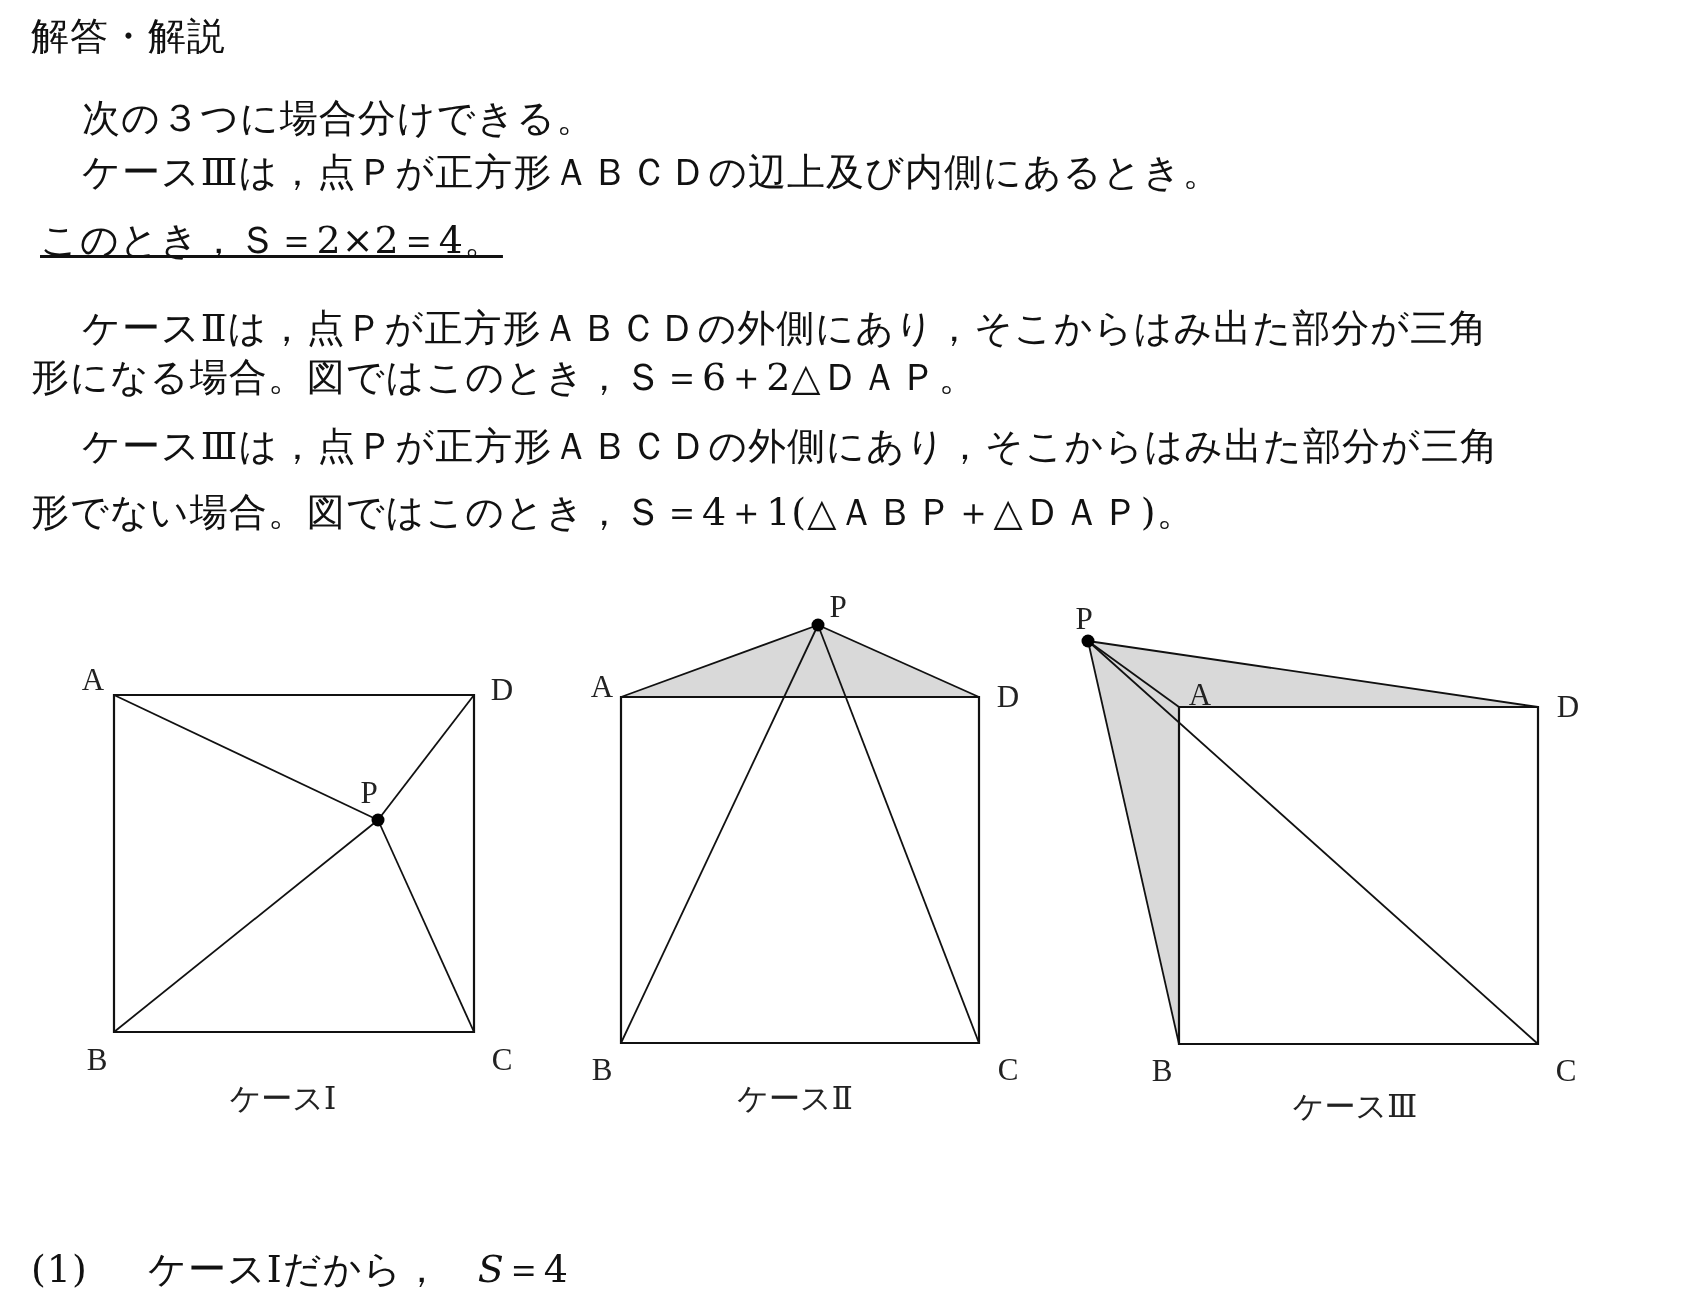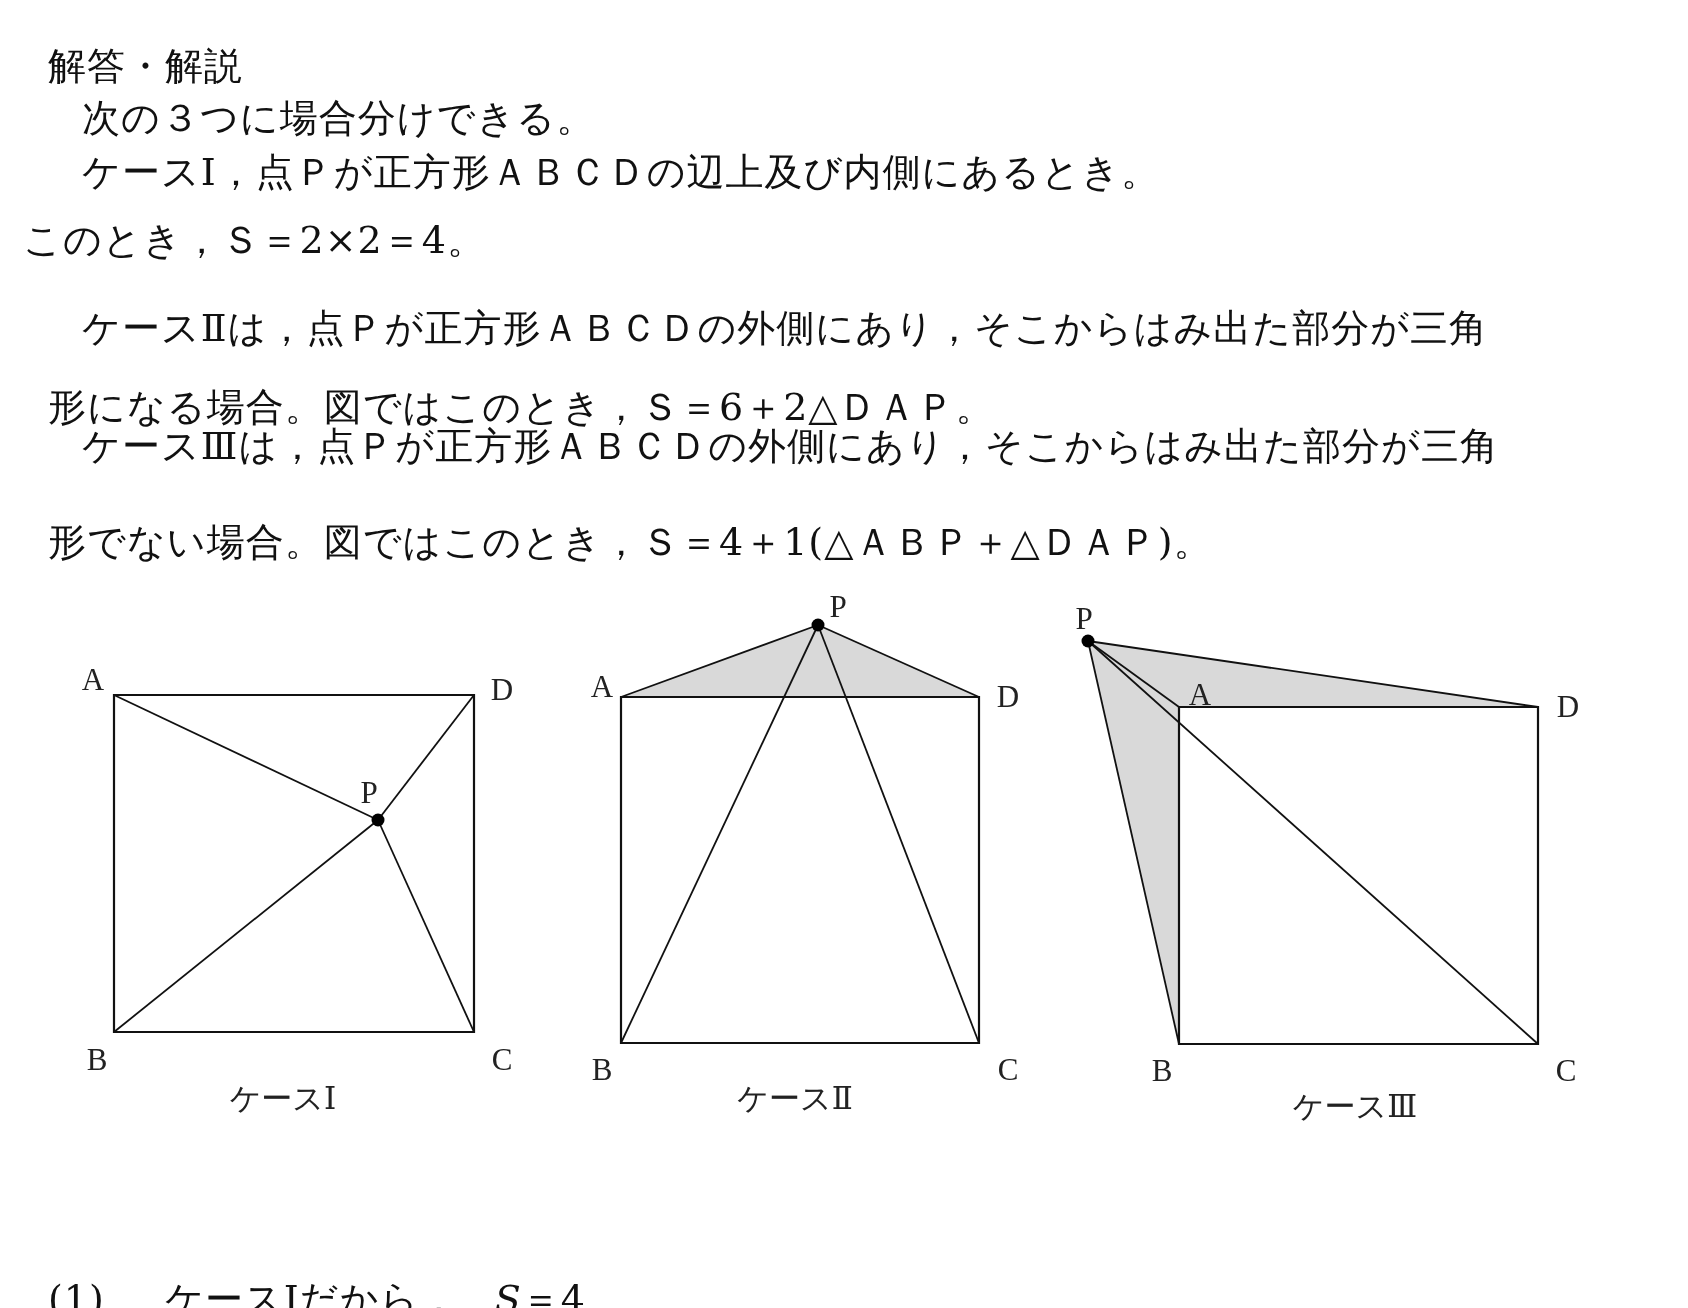--- a/index.html
+++ b/index.html
@@ -1,35 +1,35 @@
 <!DOCTYPE html>
 <html><head>
 <meta charset="utf-8">
 <style>
   html, body { margin: 0; padding: 0; background: #ffffff; }
   body { width: 1688px; height: 1308px; position: relative; overflow: hidden;
          font-family: "DejaVu Serif", "Liberation Serif", serif; color: #111; }
   .line { position: absolute; white-space: nowrap; font-size: 38px; line-height: 44px;
           letter-spacing: 1px; transform: translateY(-50%); }
-  .title { left: 48px; margin-top: 30px; }
+  .title { left: 31px; }
   .indent { left: 82px; }
-  .flush { left: 23px; }
+  .flush { left: 40px; text-decoration: underline; }
   .italic { font-style: italic; }
   #figures { position: absolute; left: 0; top: 0; }
   .lbl { font-family: "Liberation Serif", "DejaVu Serif", serif; font-size: 31px; fill: #222; }
   .cap { font-family: "DejaVu Serif", "Liberation Serif", serif; font-size: 31px; fill: #222; }
 </style>
 </head>
 <body>
 
 <div>
   <div class="line title" style="top:36px">解答・解説</div>
 
   <div class="line indent" style="top:118px">次の３つに場合分けできる。</div>
-  <div class="line indent" style="top:172px">ケースⅠ，点Ｐが正方形ＡＢＣＤの辺上及び内側にあるとき。</div>
+  <div class="line indent" style="top:172px">ケースⅢは，点Ｐが正方形ＡＢＣＤの辺上及び内側にあるとき。</div>
   <div class="line flush" style="top:240px">このとき，Ｓ＝2×2＝4。</div>
   <div class="line indent" style="top:328px">ケースⅡは，点Ｐが正方形ＡＢＣＤの外側にあり，そこからはみ出た部分が三角</div>
   <div class="line title" style="top:377px">形になる場合。図ではこのとき，Ｓ＝6＋2△ＤＡＰ。</div>
   <div class="line indent" style="top:446px">ケースⅢは，点Ｐが正方形ＡＢＣＤの外側にあり，そこからはみ出た部分が三角</div>
   <div class="line title" style="top:512px">形でない場合。図ではこのとき，Ｓ＝4＋1(△ＡＢＰ＋△ＤＡＰ)。</div>
 
   <svg id="figures" width="1688" height="1308" viewBox="0 0 1688 1308" xmlns="http://www.w3.org/2000/svg">
       <g>
         <polygon points="114,695 114,1032 474,1032 474,695" fill="none" stroke="#111111" stroke-width="2.2"></polygon>
         <line x1="378" y1="820" x2="114" y2="695" stroke="#111111" stroke-width="1.8"></line>

